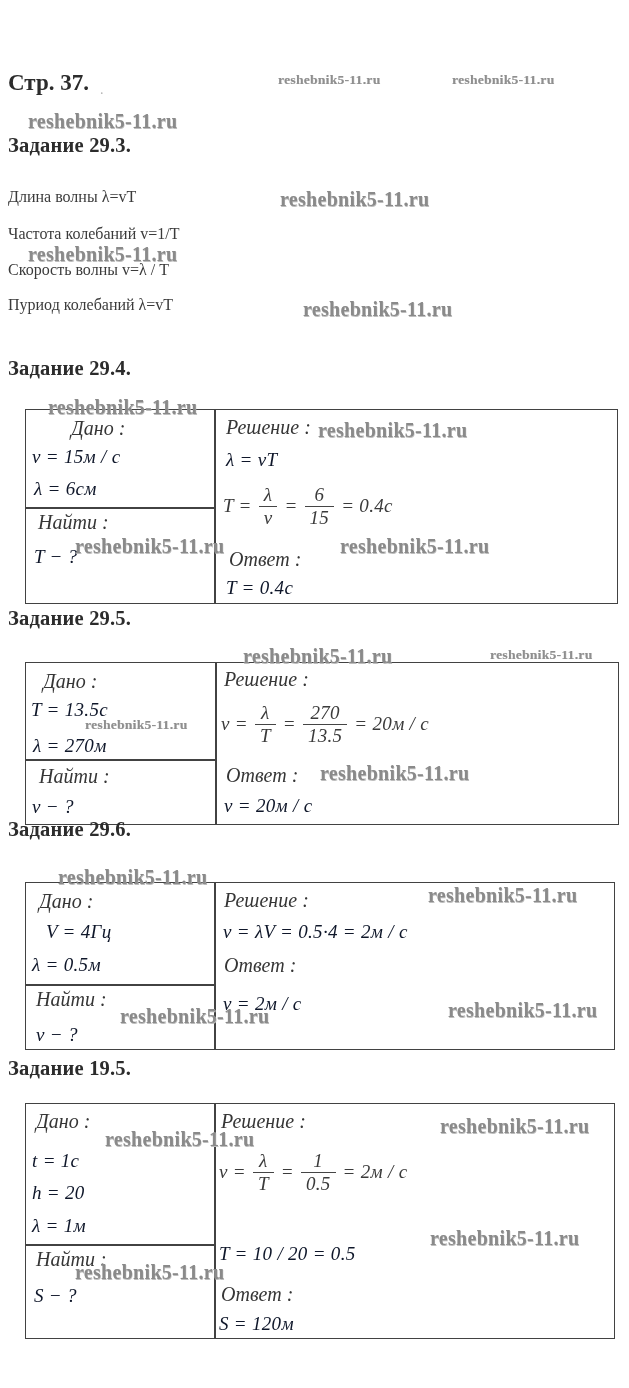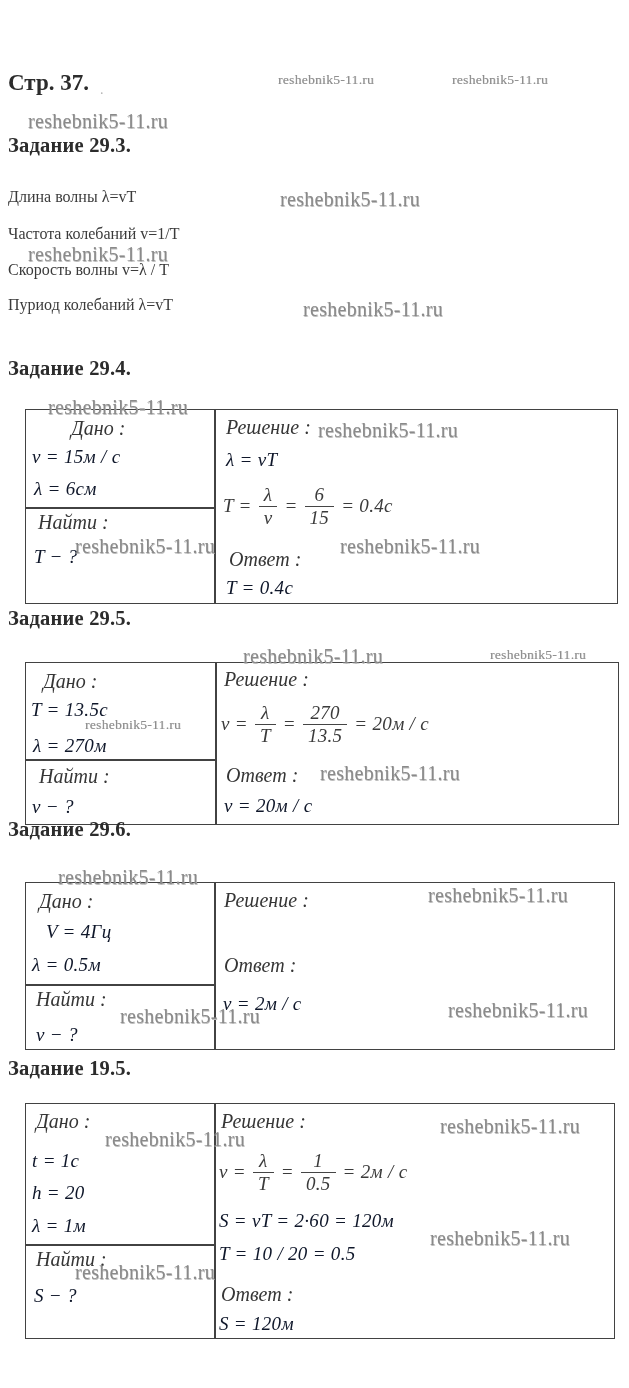--- a/index.html
+++ b/index.html
@@ -1,20 +1,20 @@
 <!DOCTYPE html>
 <html><head>
 <meta charset="utf-8">
 <style>
   html,body{margin:0;padding:0}
   body{
     width:629px;height:1388px;background:#ffffff;position:relative;
     font-family:"Liberation Serif",serif;overflow:hidden;color:#333;
   }
-  .wm{position:absolute;font-weight:400;white-space:nowrap;letter-spacing:.3px;z-index:3}
+  .wm{position:absolute;font-weight:700;white-space:nowrap;letter-spacing:.3px;z-index:3}
   .wm.big{font-size:20px;color:#8a8a8a;text-shadow:.5px .5px 0 #bdbdbd}
   .wm.small{font-size:13.5px;color:#8f8f8f;text-shadow:.4px .4px 0 #c6c6c6}
   .h-page{position:absolute;font-size:23px;font-weight:700;color:#2c2c2c;white-space:nowrap}
   .h-mark{position:absolute;font-size:14px;color:#b5b5b5}
   .h-task{position:absolute;font-size:20.5px;font-weight:700;color:#2c2c2c;white-space:nowrap;letter-spacing:.2px}
   .f-line{position:absolute;font-size:16px;color:#3b3b3b;white-space:nowrap}
   .tbl{position:absolute;border:1.5px solid #424242;background:transparent}
   .vline{position:absolute;top:0;bottom:0;width:1.5px;background:#424242}
   .hline{position:absolute;height:1.5px;background:#424242}
   .lbl{position:absolute;font-style:italic;font-size:20px;color:#363636;white-space:nowrap}
@@ -119,20 +119,21 @@
 <div class="h-task" style="left:8px;top:818px">Задание 29.6.</div>
 <div class="tbl" style="left:25px;top:882px;width:588px;height:166px">
   <div class="vline" style="left:188px"></div>
   <div class="hline" style="left:0;top:101px;width:188px"></div>
   <div class="lbl" style="left:13px;top:7px">Дано :</div>
   <div class="fm" style="left:20px;top:38px">V = 4Гц</div>
   <div class="fm" style="left:6px;top:71px">λ = 0.5м</div>
   <div class="lbl" style="left:10px;top:105px">Найти :</div>
   <div class="fm" style="left:10px;top:141px">v − ?</div>
   <div class="lbl" style="left:198px;top:6px">Решение :</div>
+  <div class="fm" style="left:197px;top:38px">v = λV = 0.5·4 = 2м / с</div>
   <div class="lbl" style="left:198px;top:71px">Ответ :</div>
   <div class="fm" style="left:197px;top:110px">v = 2м / с</div>
 </div>
 
 <div class="h-task" style="left:8px;top:1057px">Задание 19.5.</div>
 <div class="tbl" style="left:25px;top:1103px;width:588px;height:234px">
   <div class="vline" style="left:188px"></div>
   <div class="hline" style="left:0;top:140px;width:188px"></div>
   <div class="lbl" style="left:10px;top:6px">Дано :</div>
   <div class="fm" style="left:6px;top:46px">t = 1c</div>
@@ -147,17 +148,16 @@
       <span class="num">λ</span>
       <span class="den">T</span>
     </span>
     <span>=</span>
     <span class="frac">
       <span class="num">1</span>
       <span class="den">0.5</span>
     </span>
     <span>= 2м / с</span>
   </div>
-  <div class="fm" style="left:193px;top:106px">S = vT = 2·60 = 120м</div>
   <div class="fm" style="left:193px;top:139px">T = 10 / 20 = 0.5</div>
   <div class="lbl" style="left:195px;top:179px">Ответ :</div>
   <div class="fm" style="left:193px;top:209px">S = 120м</div>
 </div>
 
 </body></html>

